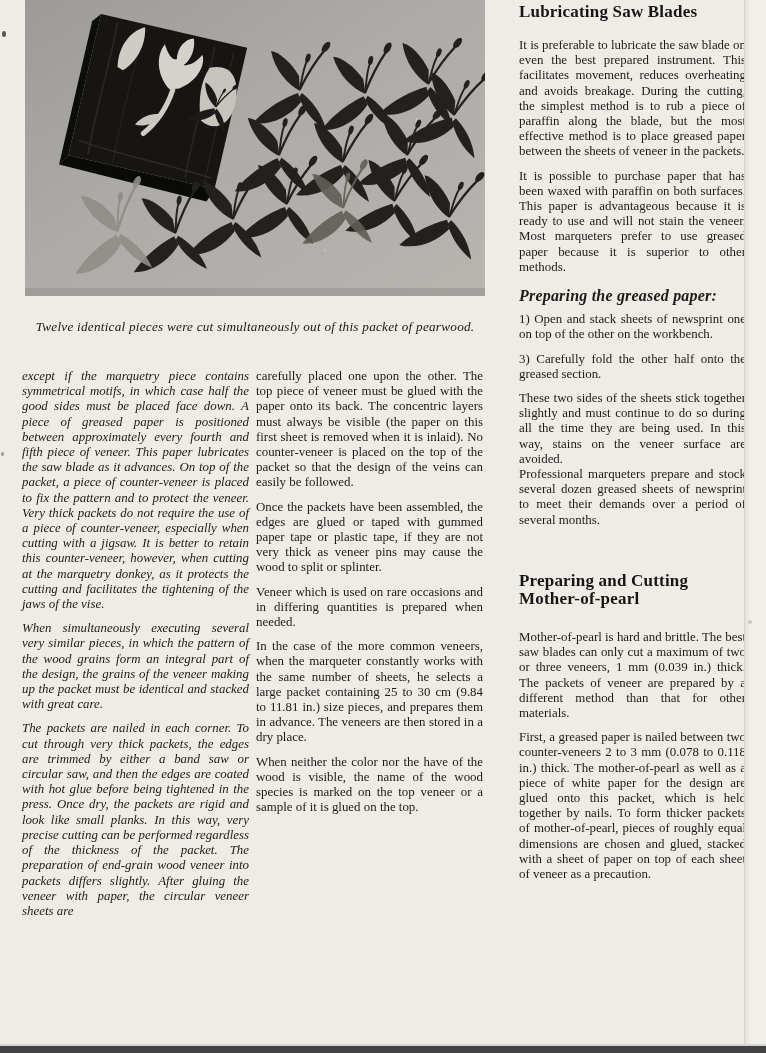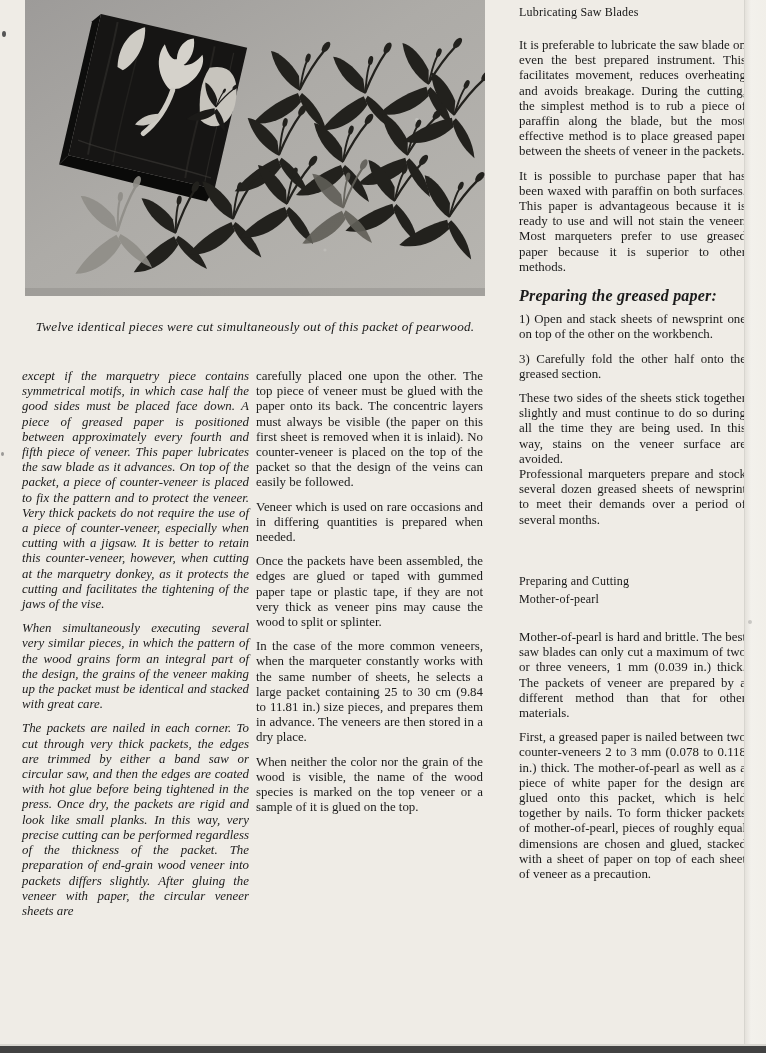--- a/index.html
+++ b/index.html
@@ -18,21 +18,21 @@
     font-size:13.2px;letter-spacing:.25px;color:#171717;
   }
   
   .col{position:absolute;width:227px;font-size:12.9px;line-height:15.2px;
        text-align:justify;color:#1b1b1b;}
   .col-left{left:22px;top:369px;font-style:italic;}
   .col-mid{left:256px;top:369px;}
   .col-right{left:519px;top:3px;}
   .col p{margin:0 0 9px;}
   .col p.cont{margin-top:0;}
-  h2{font-size:12px;line-height:18px;margin:0 0 17px;font-weight:normal;
+  h2{font-size:17px;line-height:18px;margin:0 0 17px;font-weight:bold;
      letter-spacing:.2px;color:#151515;}
   h2.section2{margin-top:44px;margin-bottom:22px;}
   .subhead{font-style:italic;font-weight:bold;font-size:16px;
            margin:13px 0 9px;letter-spacing:.2px;}
   .li{margin:0 0 5px;}
   .tail{margin-bottom:0;}
   
   .bottom-edge{position:absolute;left:0;top:1044px;width:766px;height:9px;
     background:linear-gradient(#d9d7d1 0 2px,#424242 2px 100%);}
   .right-edge{position:absolute;top:0;left:744px;width:22px;height:1044px;
@@ -123,24 +123,24 @@
   </figure>
 
   <div class="col col-left">
     <p>except if the marquetry piece contains symmetrical motifs, in which case half the good sides must be placed face down. A piece of greased paper is positioned between approximately every fourth and fifth piece of veneer. This paper lubricates the saw blade as it advances. On top of the packet, a piece of counter-veneer is placed to fix the pattern and to protect the veneer. Very thick packets do not require the use of a piece of counter-veneer, especially when cutting with a jigsaw. It is better to retain this counter-veneer, however, when cutting at the marquetry donkey, as it protects the cutting and facilitates the tightening of the jaws of the vise.</p>
     <p>When simultaneously executing several very similar pieces, in which the pattern of the wood grains form an integral part of the design, the grains of the veneer making up the packet must be identical and stacked with great care.</p>
     <p class="tail">The packets are nailed in each corner. To cut through very thick packets, the edges are trimmed by either a band saw or circular saw, and then the edges are coated with hot glue before being tightened in the press. Once dry, the packets are rigid and look like small planks. In this way, very precise cutting can be performed regardless of the thickness of the packet. The preparation of end-grain wood veneer into packets differs slightly. After gluing the veneer with paper, the circular veneer sheets are</p>
   </div>
 
   <div class="col col-mid">
     <p>carefully placed one upon the other. The top piece of veneer must be glued with the paper onto its back. The concentric layers must always be visible (the paper on this first sheet is removed when it is inlaid). No counter-veneer is placed on the top of the packet so that the design of the veins can easily be followed.</p>
+    <p>Once the packets have been assembled, the edges are glued or taped with gummed paper tape or plastic tape, if they are not very thick as veneer pins may cause the wood to split or splinter.</p>
     <p>Veneer which is used on rare occasions and in differing quantities is prepared when needed.</p>
-    <p>Once the packets have been assembled, the edges are glued or taped with gummed paper tape or plastic tape, if they are not very thick as veneer pins may cause the wood to split or splinter.</p>
     <p>In the case of the more common veneers, when the marqueter constantly works with the same number of sheets, he selects a large packet containing 25 to 30 cm (9.84 to 11.81 in.) size pieces, and prepares them in advance. The veneers are then stored in a dry place.</p>
-    <p>When neither the color nor the grain of the wood is visible, the name of the wood species is marked on the top veneer or a sample of it is glued on the top.</p>
+    <p>When neither the color nor the have of the wood is visible, the name of the wood species is marked on the top veneer or a sample of it is glued on the top.</p>
   </div>
 
   <div class="col col-right">
     <h2>Lubricating Saw Blades</h2>
     <p>It is preferable to lubricate the saw blade on even the best prepared instrument. This facilitates movement, reduces overheating and avoids breakage. During the cutting, the simplest method is to rub a piece of paraffin along the blade, but the most effective method is to place greased paper between the sheets of veneer in the packets.</p>
     <p>It is possible to purchase paper that has been waxed with paraffin on both surfaces. This paper is advantageous because it is ready to use and will not stain the veneer. Most marqueters prefer to use greased paper because it is superior to other methods.</p>
 
     <div class="subhead">Preparing the greased paper:</div>
     <div>
       <p class="li">1)  Open and stack sheets of newsprint one on top of the other on the workbench.</p>

